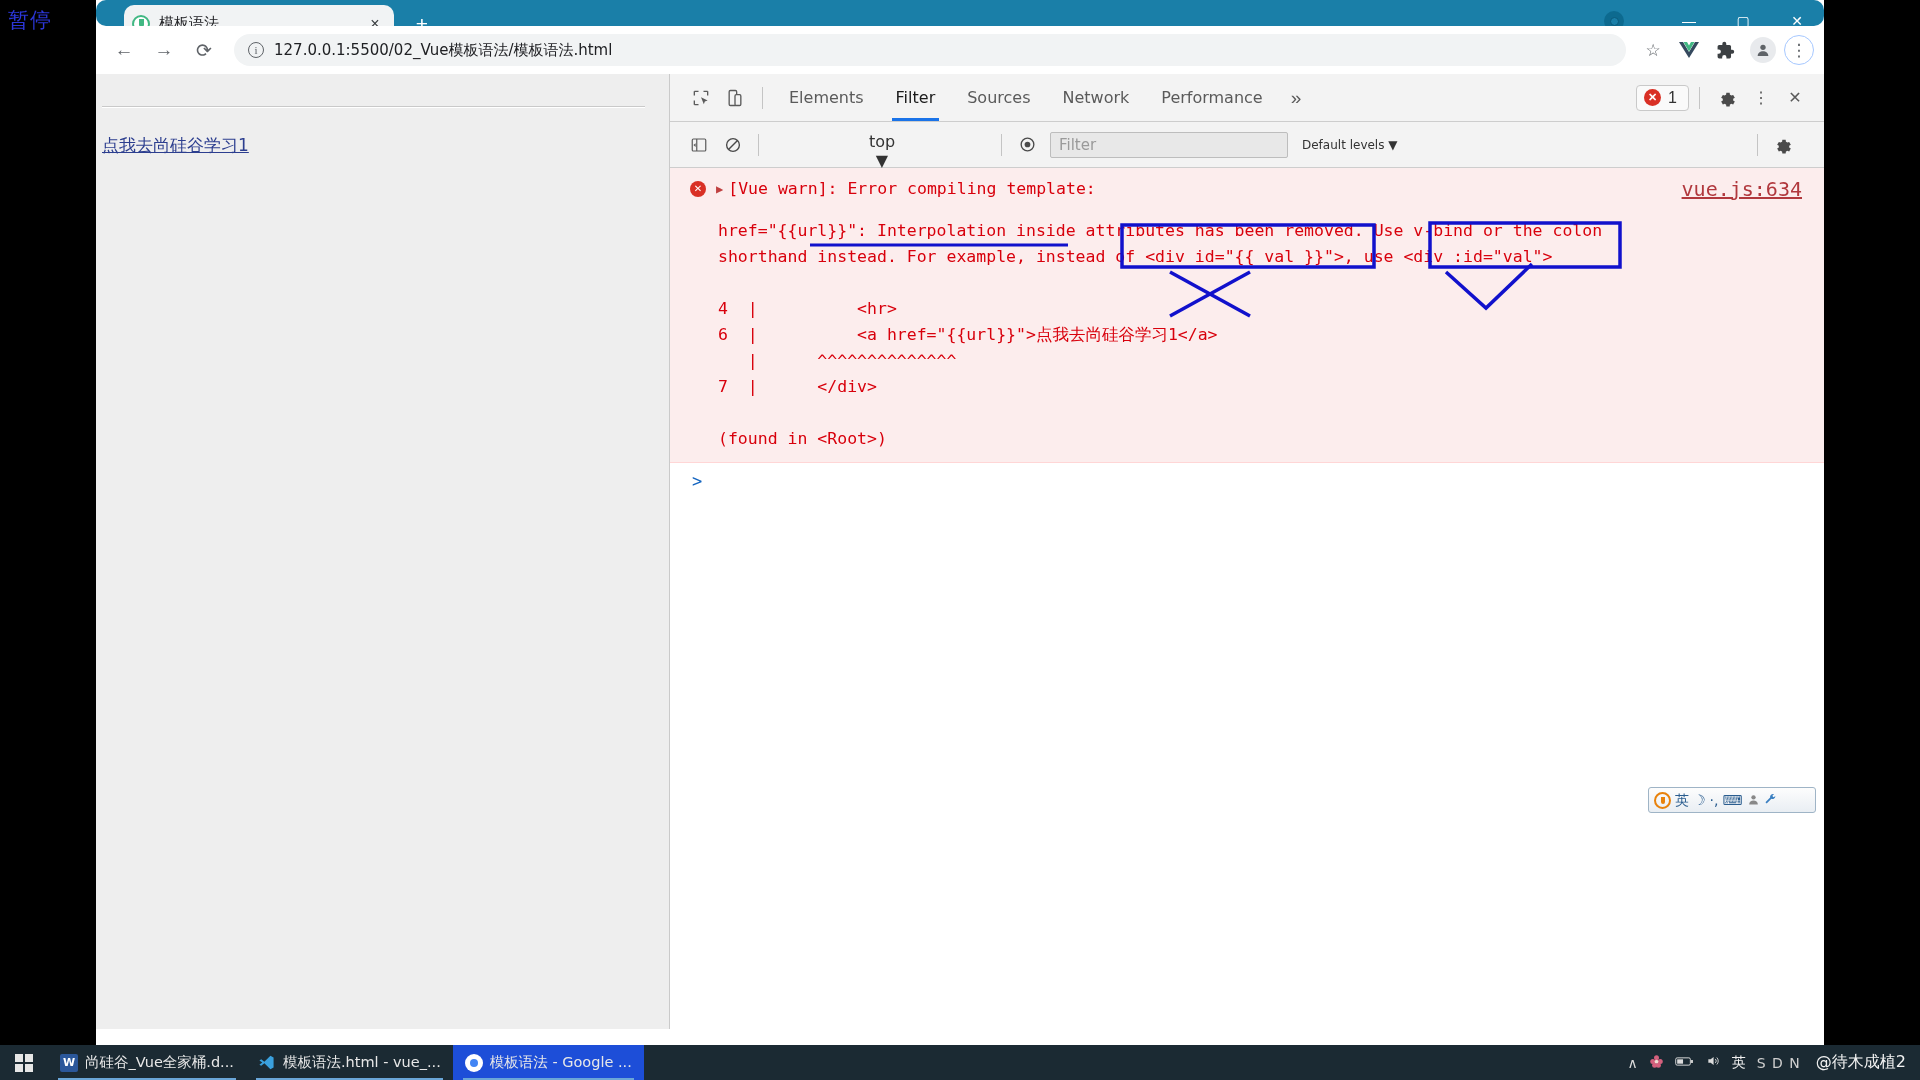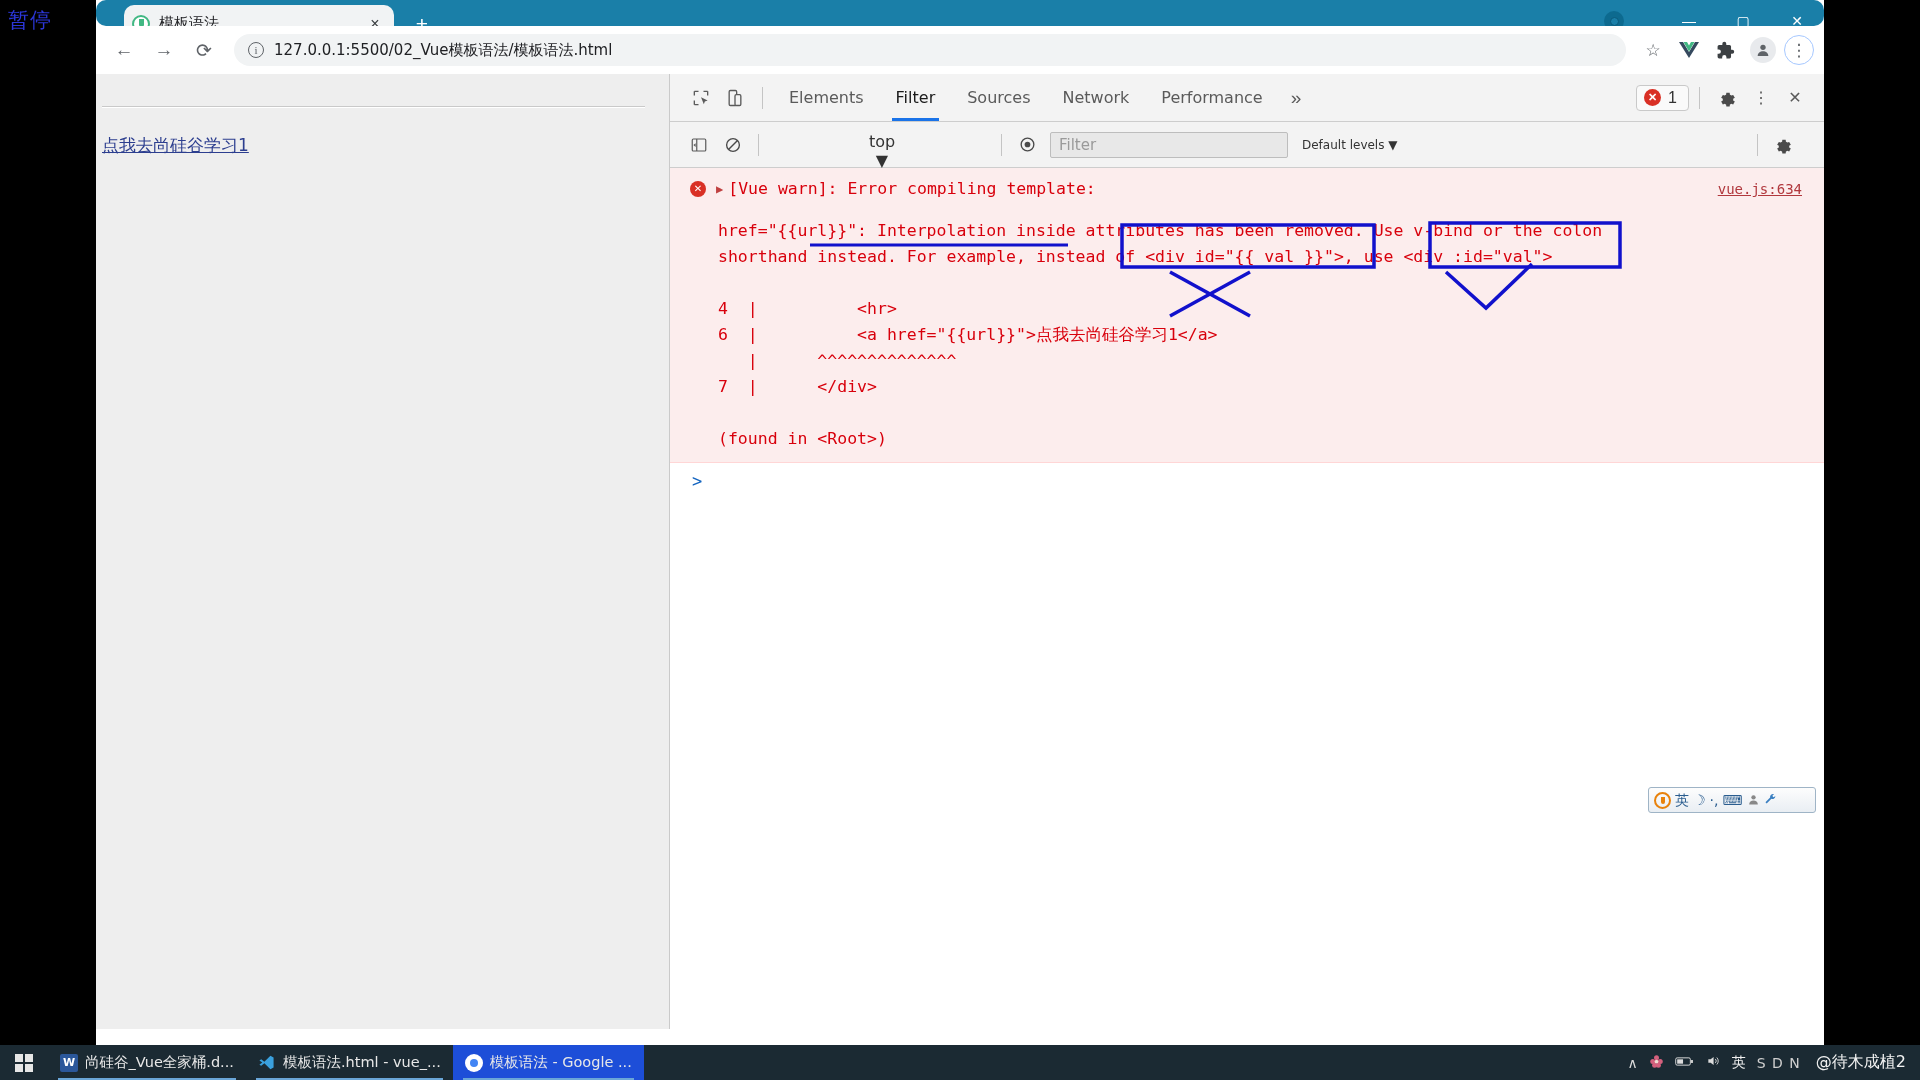--- a/index.html
+++ b/index.html
@@ -179,21 +179,21 @@
   .err-head { display: flex; align-items: flex-start; }
   .err-head .ico {
     width: 16px; height: 16px; border-radius: 50%; background: #d93025;
     color: #fff; font-size: 10px; display: flex; align-items: center;
     justify-content: center; margin: 5px 8px 0 10px; flex: 0 0 auto;
     font-family: "Liberation Sans", sans-serif;
   }
   .err-head .tri { color: #c04040; margin: 0 5px 0 2px; font-size: 12px; line-height:26px;}
   .err-src {
     position: absolute; right: 22px; top: 8px; color: #b1383d;
-    text-decoration: underline; font-size: 14px;
+    text-decoration: underline; font-size: 20px;
     font-family: "DejaVu Sans Mono", monospace;
   }
   .err-msg { padding-left: 38px; white-space: pre-wrap; }
   .code-lines { padding-left: 38px; white-space: pre; }
   .err-foot { padding-left: 38px; }
 
   .prompt-row {
     display: flex; align-items: center; padding: 8px 10px; height: 36px;
   }
   .prompt-row .chev { color: #1565c0; font-size: 17px; margin-left: 12px; font-family:"DejaVu Sans Mono", monospace;}

